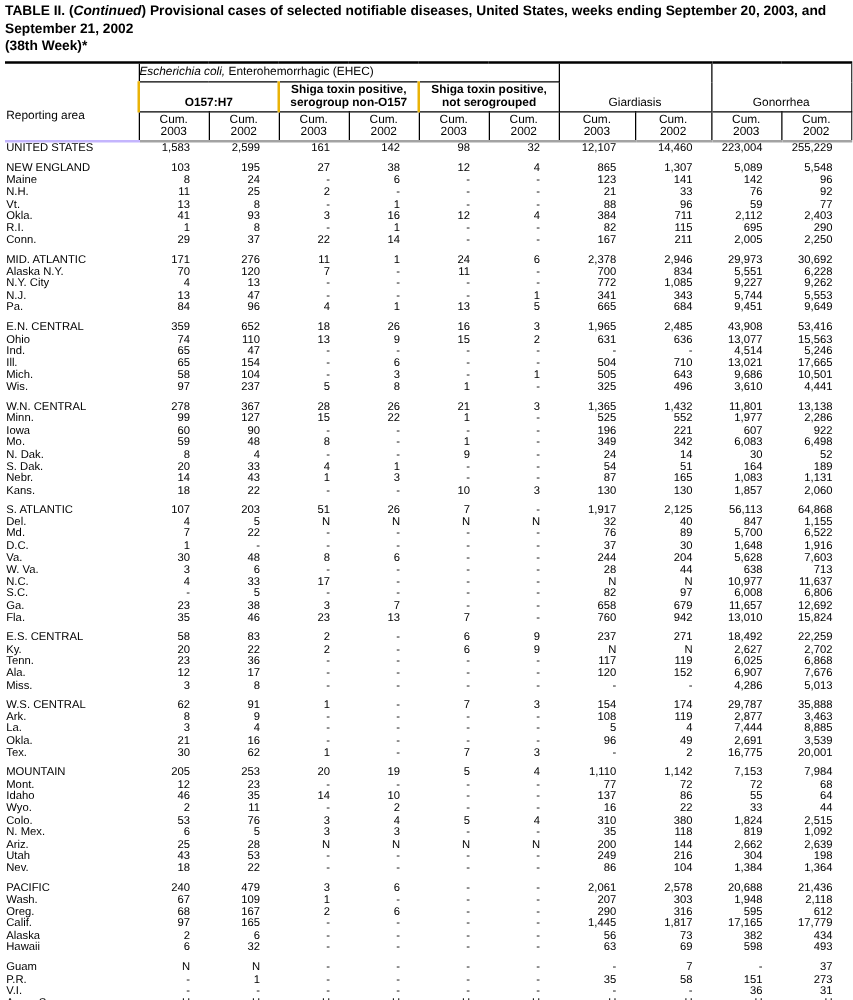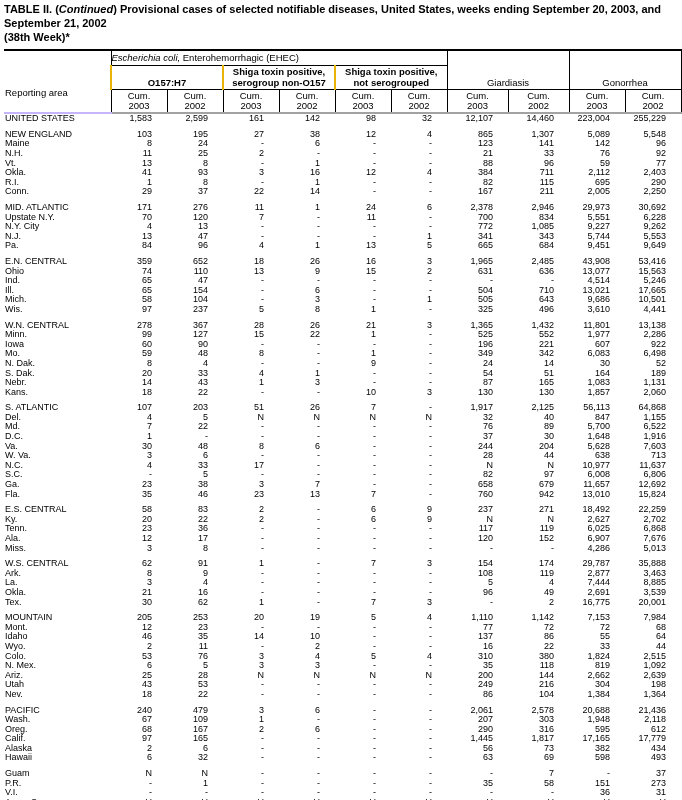--- a/index.html
+++ b/index.html
@@ -232,21 +232,21 @@
           <td class="num">11</td>
           <td class="num">1</td>
           <td class="num">24</td>
           <td class="num">6</td>
           <td class="num">2,378</td>
           <td class="num">2,946</td>
           <td class="num">29,973</td>
           <td class="num">30,692</td>
         </tr>
         <tr>
-          <td class="area">Upstate N.Y.</td>
+          <td class="area">Alaska N.Y.</td>
           <td class="num">70</td>
           <td class="num">120</td>
           <td class="num">7</td>
           <td class="num">-</td>
           <td class="num">11</td>
           <td class="num">-</td>
           <td class="num">700</td>
           <td class="num">834</td>
           <td class="num">5,551</td>
           <td class="num">6,228</td>

